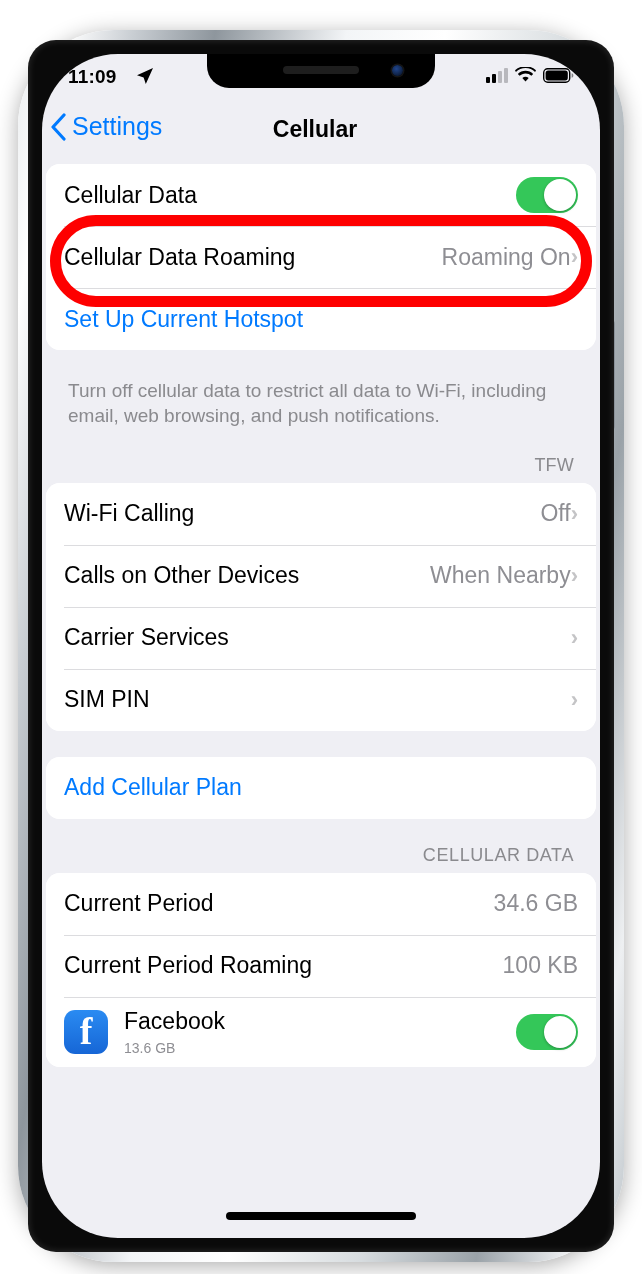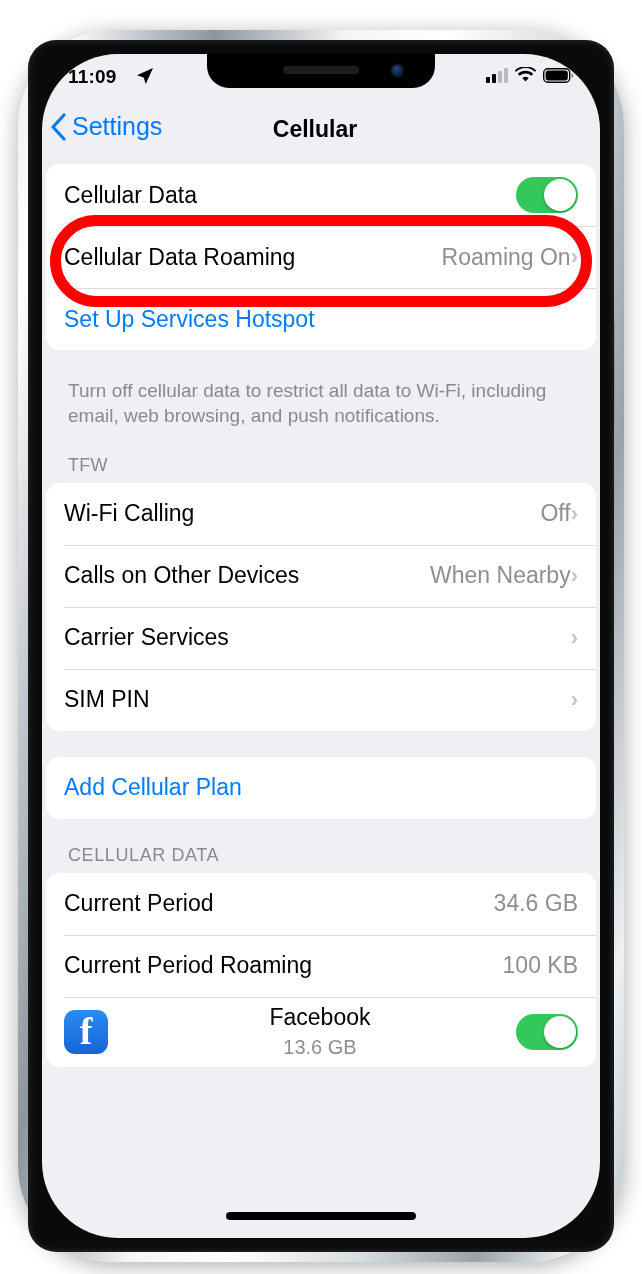--- a/index.html
+++ b/index.html
@@ -116,39 +116,40 @@
   }
 
   .footer-note{
     font-size:19px; color:#8a8a8e; line-height:1.34;
     padding:12px 22px 0 22px;
     margin-top:16px;
   }
   .sec-head{
     font-size:18px; color:#8a8a8e; padding:26px 22px 7px 22px;
     letter-spacing:.2px;
+    text-align:right;
   }
   .sec-head.caps{ letter-spacing:.6px; }
   .gap{ height:26px; }
 
   
   .approw{ min-height:70px; padding:0 18px; }
   .appicon{
     width:44px; height:44px; border-radius:11px; flex:0 0 auto;
     background:linear-gradient(180deg,#2a8bf2 0%,#1666d6 100%);
     position:relative; margin-right:16px;
   }
   .appicon .f{
     position:absolute; left:50%; top:49%; transform:translate(-50%,-50%);
     color:#fff; font-size:38px; font-weight:bold;
     font-family:"Liberation Serif", serif; line-height:1;
   }
-  .apptext{ flex:1; display:flex; flex-direction:column; gap:5px;align-items:center; }
+  .apptext{ flex:1; display:flex; flex-direction:column; gap:5px; }
   .appname{ font-size:23px; color:#000; }
-  .appsize{ font-size:20px; color:#8e8e93; }
+  .appsize{ font-size:14px; color:#8e8e93; }
 
   
   #home-ind{
     position:absolute; left:50%; transform:translateX(-50%); bottom:18px;
     width:190px; height:8px; border-radius:5px; background:#000; z-index:25;
   }
 
   
   #annot{
     position:absolute; left:50px; top:215px;
@@ -225,21 +226,21 @@
             <span class="toggle">
                 <span class="knob"></span>
               </span>
           </div>
           <div class="row">
             <span class="rlabel">Cellular Data Roaming</span>
             <span class="rvalue">Roaming On</span>
             <span class="chev">›</span>
           </div>
           <div class="row">
-            <span class="rlabel blue">Set Up Services Hotspot</span>
+            <span class="rlabel blue">Set Up Current Hotspot</span>
           </div>
         </div>
         <div class="footer-note">Turn off cellular data to restrict all data to Wi-Fi, including email, web browsing, and push notifications.</div>
 
         <div class="sec-head">TFW</div>
         <div class="card">
           <div class="row">
             <span class="rlabel">Wi-Fi Calling</span>
             <span class="rvalue">Off</span>
             <span class="chev">›</span>

